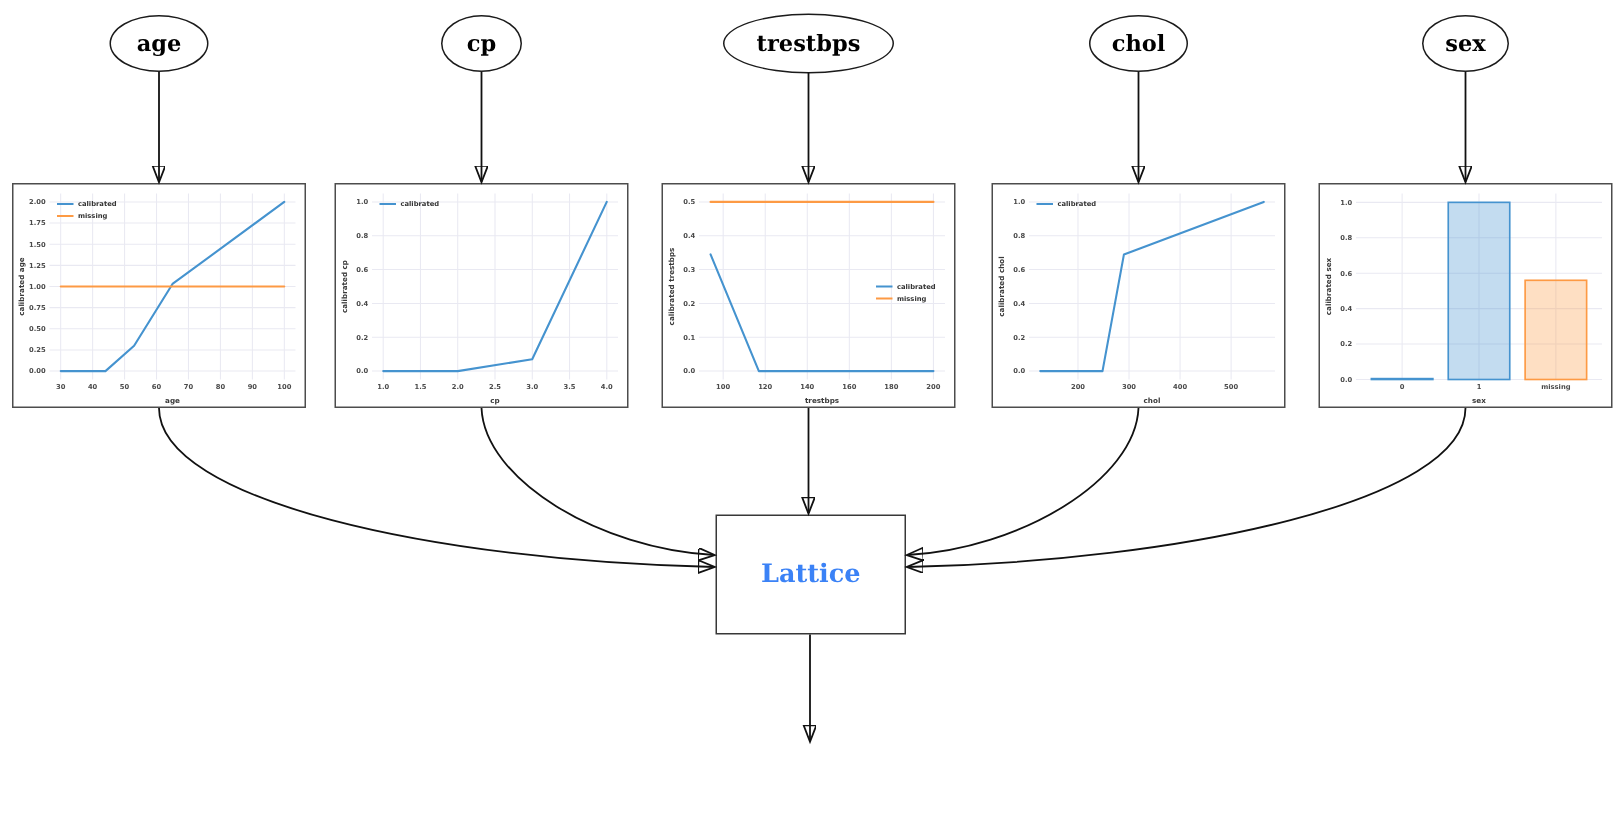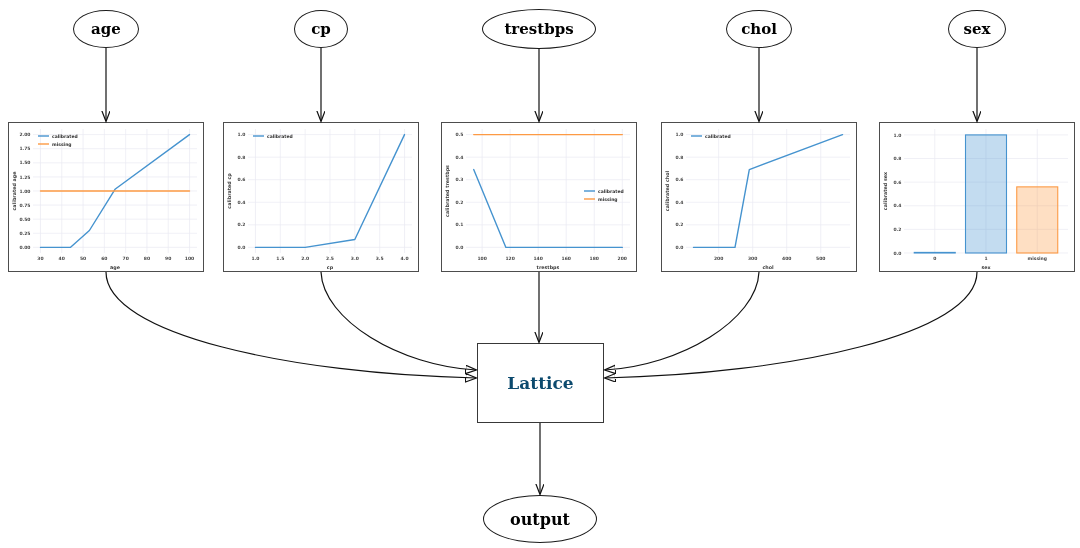--- a/index.html
+++ b/index.html
@@ -9,21 +9,21 @@
   .edges path{fill:none;stroke:#111;stroke-width:1.2;}
   .ellipse-node{position:absolute;border:1px solid #1b1b1b;border-radius:50%;
       background:#fff;display:flex;align-items:center;justify-content:center;
       font-size:15px;color:#000;z-index:2;box-sizing:border-box;}
   .chart-box{position:absolute;width:196px;height:150px;border:1px solid #4d4d4d;
       background:#fff;box-sizing:border-box;z-index:2;}
   .mini-chart{display:block;}
   .mini-chart text{font-family:"DejaVu Sans", sans-serif;}
   .lattice-box{position:absolute;left:477px;top:343px;width:127px;height:80px;
       border:1.4px solid #383838;background:#fff;display:flex;align-items:center;
-      justify-content:center;font-size:17px;color:#0c4a6e;z-index:2;box-sizing:border-box;}
+      justify-content:center;font-size:17px;color:#3b82f6;z-index:2;box-sizing:border-box;}
   .output-node{font-size:16px;}
 </style>
 </head>
 <body>
 
 <div class="stage">
 
   <svg class="edges" width="1080" height="548">
     <defs>
       <marker id="arrow" markerUnits="userSpaceOnUse" markerWidth="13" markerHeight="10" refX="10.5" refY="4.25" orient="auto">
@@ -235,17 +235,14 @@
         <rect x="34.25" y="129.40952380952382" width="41" height="0.5904761904761813" fill="rgba(69,147,207,0.32)" stroke="#4593cf" stroke-width="1.1"></rect>
         <rect x="85.5" y="11.904761904761912" width="41" height="118.09523809523809" fill="rgba(69,147,207,0.32)" stroke="#4593cf" stroke-width="1.1"></rect>
         <rect x="136.75" y="63.866666666666674" width="41" height="66.13333333333333" fill="rgba(253,154,68,0.32)" stroke="#fd9a44" stroke-width="1.1"></rect>
       </svg>
   </div>
 
   <div class="lattice-box">
     <span>Lattice</span>
   </div>
 
-  <div class="ellipse-node output-node" style="left:483px;top:495px;width:114px;height:48px;">
-    <span>output</span>
-  </div>
 
 </div>
 
 </body></html>

